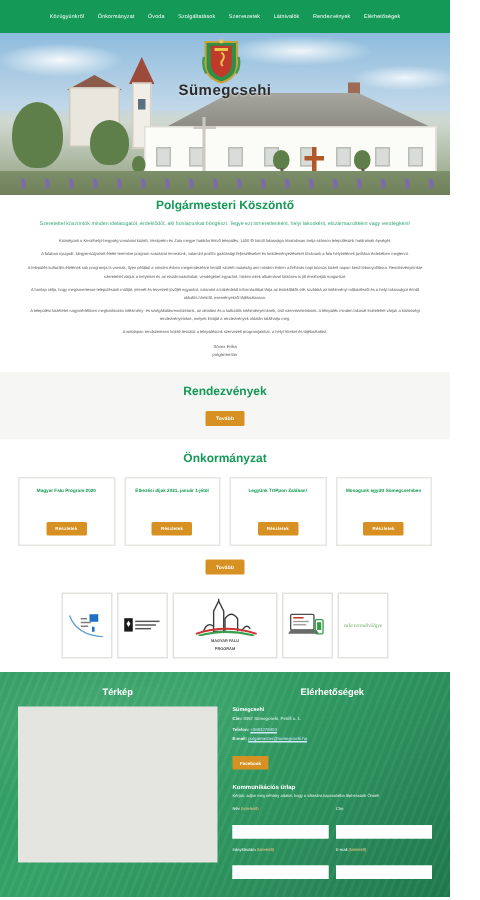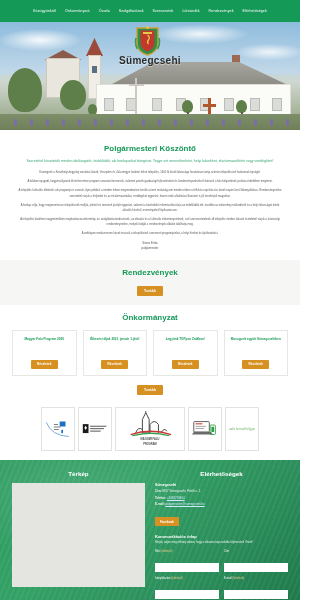--- a/index.html
+++ b/index.html
@@ -100,21 +100,21 @@
     position:absolute; left:134px; top:4px; width:27px; height:30px; z-index:5;
   }
   .hero-title {
     position:absolute; top:33px; left:0; width:300px; text-align:center;
     font-size:10px; font-weight:bold; color:#2b2b2b; z-index:5;
     letter-spacing:.3px;
     text-shadow: 0 1px 1px rgba(255,255,255,.55);
   }
 
   
-  .greeting { background:#ffffff; padding:14px 18px 8px; }
+  .greeting { background:#ffffff; padding:2px 18px 8px; }
   .greeting h2 {
     text-align:center; color:#159957; font-size:8px; font-weight:bold; margin-bottom:5px;
   }
   .greeting .lead {
     text-align:center; color:#3aa678; font-size:3.5px; line-height:1.85; margin-bottom:6px;
   }
   .greeting p {
     text-align:center; color:#585858; font-size:2.7px; line-height:2.0; margin-bottom:3.5px;
   }
   .sig { text-align:center; color:#585858; font-size:2.9px; line-height:1.9; margin-top:4px; }

